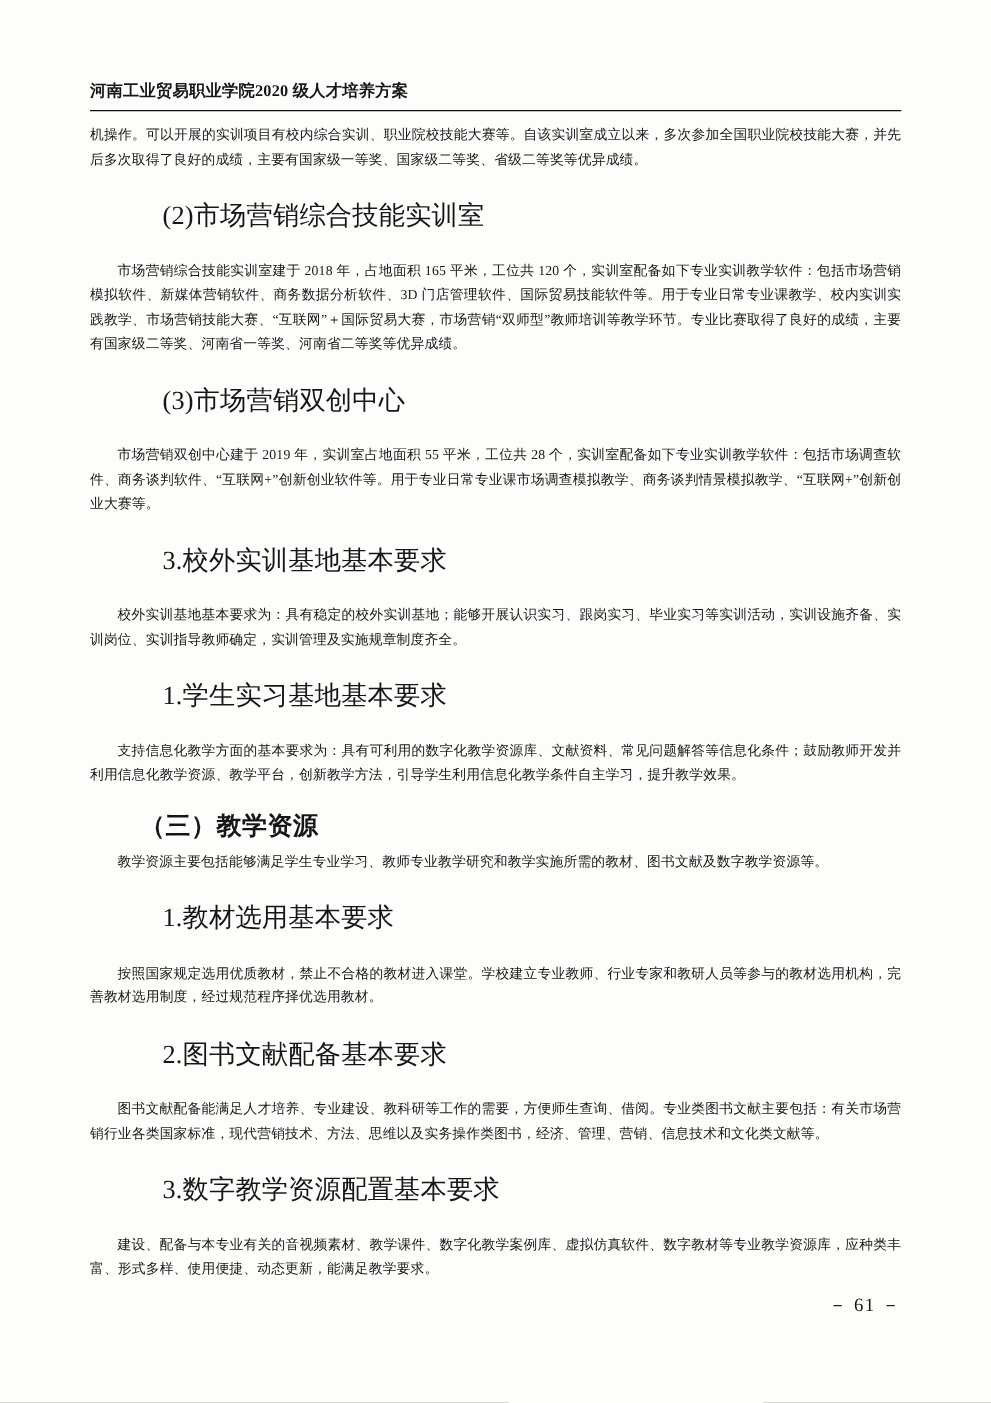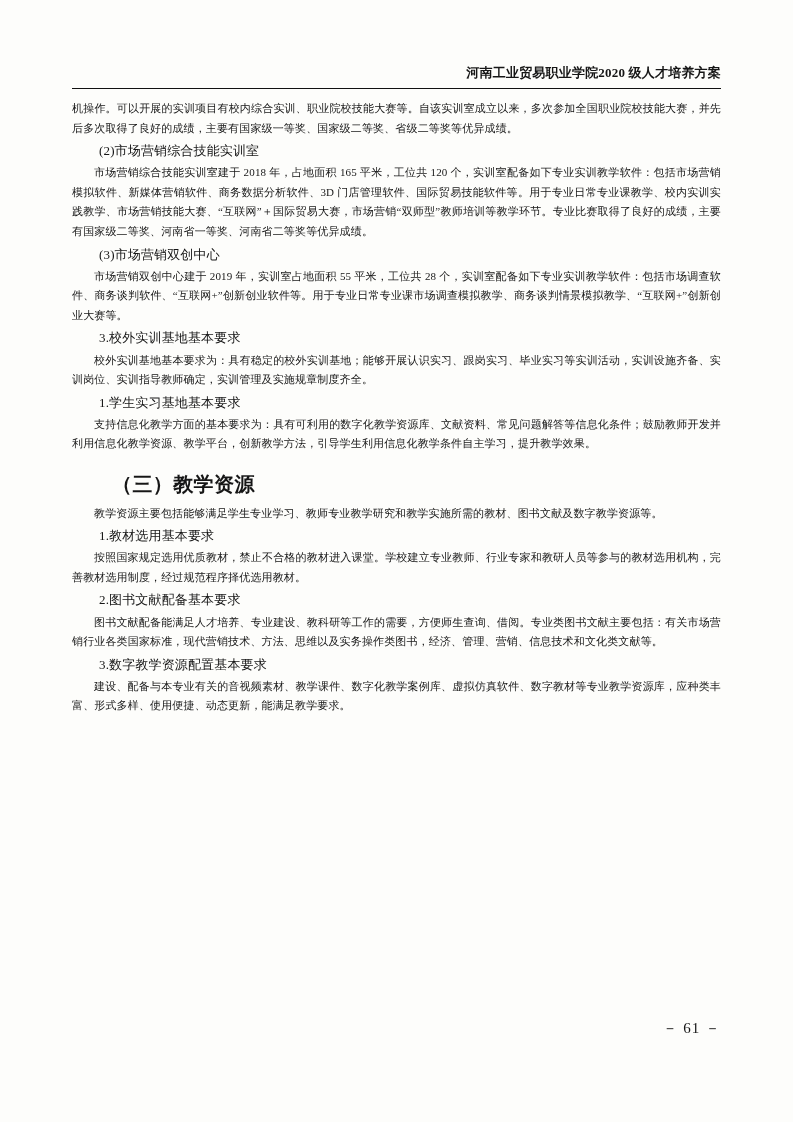--- a/index.html
+++ b/index.html
@@ -19,21 +19,21 @@
     overflow: hidden;
   }
   .content {
     position: absolute;
     left: 72px;
     right: 72px;
     top: 64px;
   }
   .header {
     display: flex;
-    justify-content: flex-end;
+    justify-content: flex-start;
     align-items: baseline;
     font-size: 13.5px;
     letter-spacing: 0.2px;
     padding-bottom: 6px;
   }
   .header .left {
     font-family: "DejaVu Sans", "Liberation Sans", sans-serif;
     font-weight: 700;
     font-size: 13px;
   }
@@ -51,42 +51,42 @@
     font-size: 11px;
     line-height: 1.78;
     text-align: justify;
     text-justify: inter-ideograph;
     letter-spacing: 0.15px;
   }
   p.indent {
     text-indent: 2em;
   }
   p.heading-sub {
-    margin: 1px;
-    font-size: 13px;
+    margin: 16px;
+    font-size: 21px;
     line-height: 1.78;
     text-indent: 2em;
     letter-spacing: 0.15px;
   }
   p.section-title {
     margin: 0;
     font-size: 20px;
     line-height: 1.78;
     text-indent: 2em;
     font-family: Liberation Mono, monospace;
     font-weight: 700;
     letter-spacing: 0.4px;
   }
   .gap {
     height: 14px;
   }
   .footer {
     position: absolute;
     right: 72px;
-    bottom: 84px;
+    bottom: 68px;
     font-size: 15px;
     letter-spacing: 1px;
   }
 </style>
 </head>
 <body>
 
 <div class="page">
   <div class="content">
 

